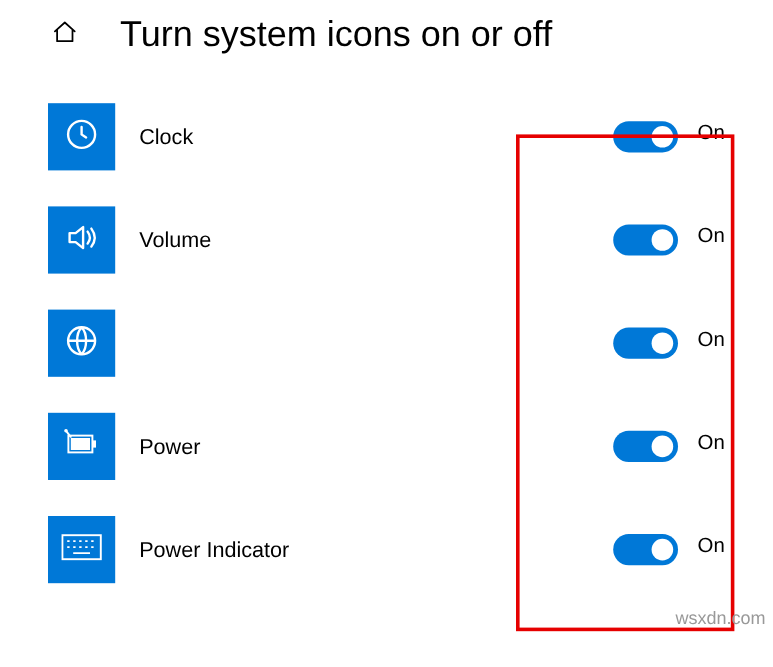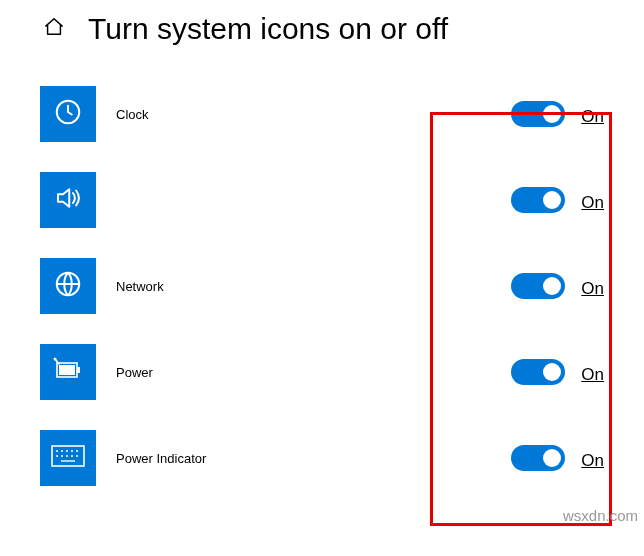--- a/index.html
+++ b/index.html
@@ -8,21 +8,21 @@
     padding: 12px 20px;
     font-family: "Segoe UI", Tahoma, sans-serif;
     background: #fff;
     color: #000;
     width: 644px;
     position: relative;
   }
   .header {
     display: flex;
     align-items: center;
-    gap: 20px;
+    gap: 32px;
     margin-bottom: 40px;
   }
   .home-btn {
     width: 28px;
     height: 28px;
     display: flex;
     align-items: center;
     justify-content: center;
     cursor: pointer;
     margin-left: 20px;
@@ -45,24 +45,24 @@
     height: 56px;
     background: #0078d7;
     display: flex;
     align-items: center;
     justify-content: center;
     flex-shrink: 0;
   }
   .tile svg { stroke: #fff; fill: none; }
   .label {
     margin-left: 20px;
-    font-size: 13px;
+    font-size: 18px;
     flex: 0 0 200px;
   }
-  .right { display:flex; align-items:flex-end; margin-left:auto; padding-right:20px;text-decoration:underline; }
+  .right { display:flex; align-items:flex-start; margin-left:auto; padding-right:20px; }
   .toggle {
     width: 54px;
     height: 26px;
     border-radius: 13px;
     background: #0078d7;
     position: relative;
     cursor: pointer;
     margin-right: 16px;
   }
   .toggle::after {
@@ -128,36 +128,36 @@
   <div class="row">
     <div class="tile">
       <span>
         <svg width="30" height="30" viewBox="0 0 24 24">
             <path d="M4 9 H8 L13 5 V19 L8 15 H4 Z" stroke-width="1.6" stroke-linejoin="round"></path>
             <path d="M16 8 Q19 12 16 16" stroke-width="1.6" stroke-linecap="round"></path>
             <path d="M18.5 6 Q23 12 18.5 18" stroke-width="1.6" stroke-linecap="round"></path>
           </svg>
       </span>
     </div>
+    <div class="label">Volume</div>
     <div class="right">
       <div class="toggle"></div>
       <div class="state">On</div>
     </div>
   </div>
 
   <div class="row">
     <div class="tile">
       <span>
         <svg width="30" height="30" viewBox="0 0 24 24">
             <circle cx="12" cy="12" r="9" stroke-width="1.6"></circle>
             <path d="M3 12 H21 M12 3 C8 7 8 17 12 21 M12 3 C16 7 16 17 12 21" stroke-width="1.6"></path>
           </svg>
       </span>
     </div>
-    <div class="label">Network</div>
     <div class="right">
       <div class="toggle"></div>
       <div class="state">On</div>
     </div>
   </div>
 
   <div class="row">
     <div class="tile">
       <span>
         <svg width="32" height="26" viewBox="0 0 32 22">

